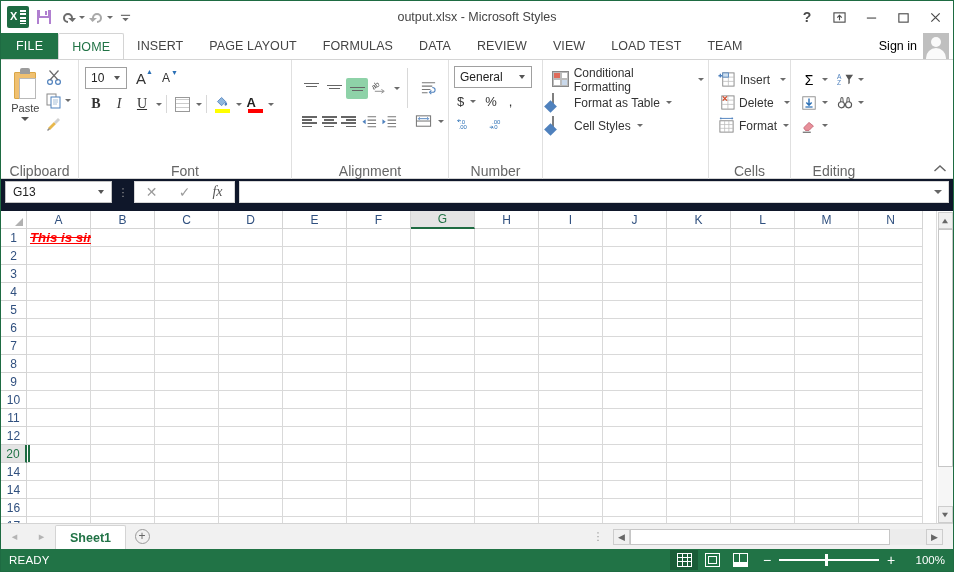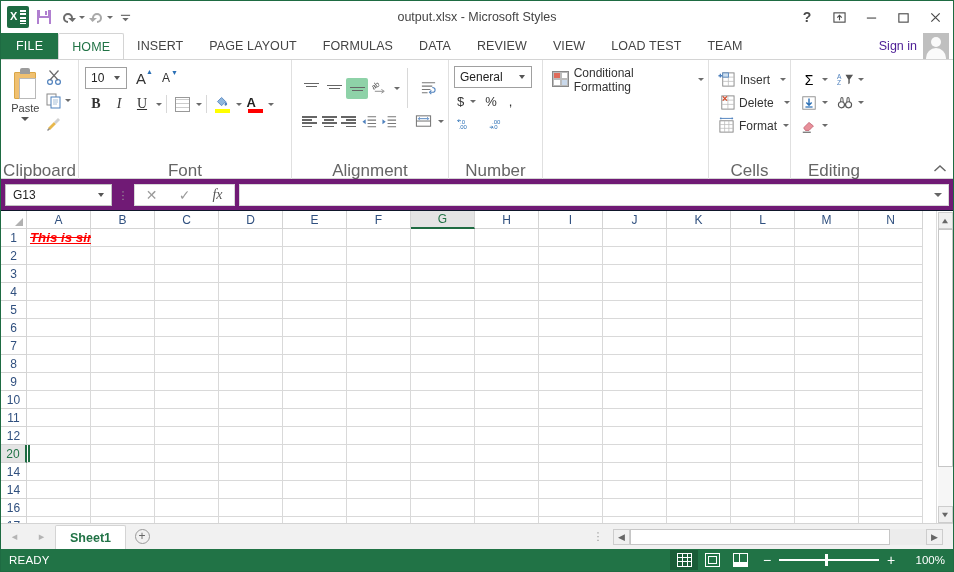--- a/index.html
+++ b/index.html
@@ -88,21 +88,21 @@
   .tab.active {
     color: #217346; background: #fff;
     border: 1px solid #d4d4d4; border-bottom: none;
     border-radius: 2px 2px 0 0;
     margin-bottom: -1px; height: 27px;
   }
   .signin {
     margin-left: auto; display: flex; align-items: center;
     gap: 6px; padding-right: 4px;
   }
-  .signin-text { font-size: 12.5px; color: #4c1d95; }
+  .signin-text { font-size: 12.5px; color: #000000; }
   .avatar {
     width: 26px; height: 26px; background: #bfbfbf;
     position: relative; overflow: hidden;
   }
   .avatar .head {
     position: absolute; width: 10px; height: 10px; border-radius: 50%;
     background: #fafafa; left: 8px; top: 4px;
   }
   .avatar .body {
     position: absolute; width: 20px; height: 12px;
@@ -118,21 +118,21 @@
     display: flex; position: relative;
   }
   .group {
     position: relative; height: 119px;
     display: flex; flex-direction: column;
     padding: 3px 0 0 0;
     border-right: 1px solid #e0e0e0;
   }
   .group-body { flex: 1; display: flex; padding: 2px 4px 0 4px; }
   .group-label {
-    height: 16px; font-size: 17px; color: #666;
+    height: 16px; font-size: 14px; color: #666;
     text-align: center; line-height: 16px;
     position: relative;
   }
 
   
   .g-clipboard { width: 78px; }
   .clip-left {
     width: 46px; display: flex; flex-direction: column;
     align-items: center; justify-content: flex-start; padding-top: 3px;
   }
@@ -245,22 +245,22 @@
 
   .collapse-ribbon {
     position: absolute; right: 6px; bottom: 2px;
     color: #666; font-size: 11px;
   }
 
   
   .formulabar {
     flex: 0 0 32px; height: 32px;
     display: flex; align-items: center;
-    background: #701a75; padding: 0 4px;
-    border-bottom: 1px solid #0f172a;
+    background: #0f172a; padding: 0 4px;
+    border-bottom: 6px solid #0f172a;
   }
   .namebox {
     width: 107px; height: 22px; border: 1px solid #c3c3c3; background:#fff;
     display: flex; align-items: center; padding: 0 3px 0 7px;
     font-size: 12px; color: #222;
   }
   .namebox .nval { flex: 1; }
   .fb-dots {
     width: 22px; text-align: center; color: #9a9a9a;
     font-size: 11px; letter-spacing: 0; line-height: 10px;
@@ -705,20 +705,30 @@
         <div class="style-item">
           <span class="style-ico">
             <span class="cf-ico">
                 <span style="background:#e06b5a"></span>
                 <span style="background:#fff"></span>
                 <span style="background:#fff"></span>
                 <span style="background:#c9d8ea"></span>
               </span>
           </span>
           <span>Conditional Formatting</span>
+          <span class="mini-caret"></span>
+        </div>
+        <div class="style-item">
+          <span class="style-ico"><span class="tbl-ico"><span class="pencil"></span></span></span>
+          <span>Format as Table</span>
+          <span class="mini-caret"></span>
+        </div>
+        <div class="style-item">
+          <span class="style-ico"><span class="tbl-ico"><span class="pencil"></span></span></span>
+          <span>Cell Styles</span>
           <span class="mini-caret"></span>
         </div>
       </div>
     </div>
 
     <div class="group g-cells">
       <div class="group-body" style="flex-direction:column;padding-top:5px;">
         <div class="cell-item">
           <span class="style-ico">
             <svg viewBox="0 0 18 18" style="width:17px;height:17px;">

